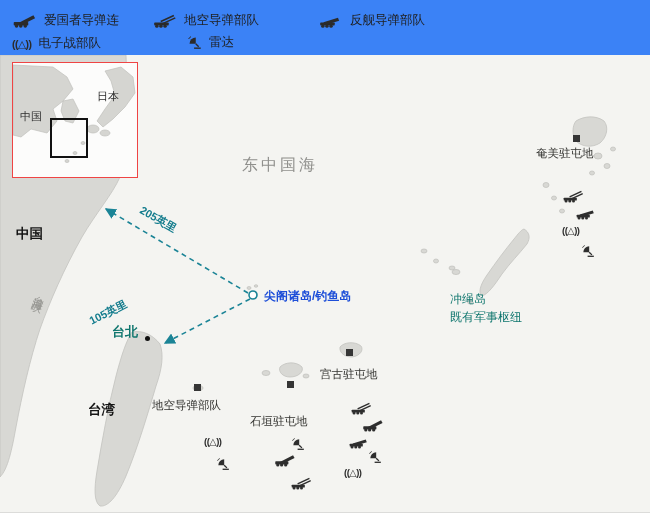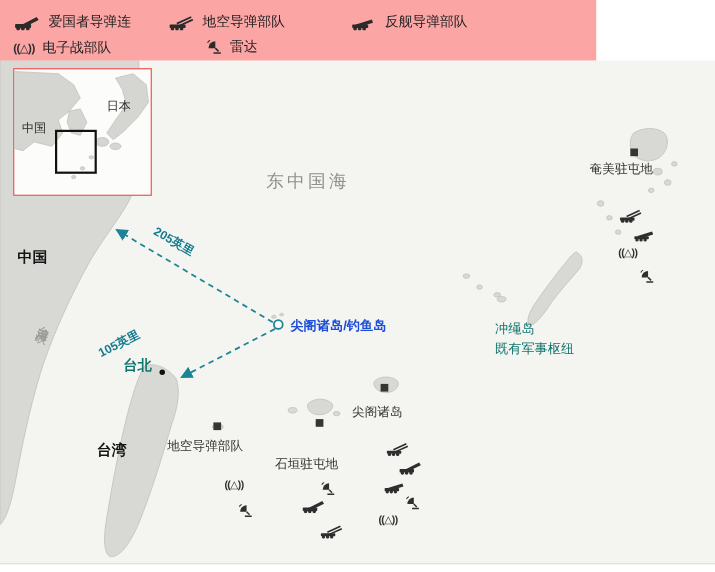--- a/index.html
+++ b/index.html
@@ -1,21 +1,21 @@
 <!DOCTYPE html>
 <html><head>
 <meta charset="utf-8">
 <style>
   * { margin:0; padding:0; box-sizing:border-box; }
   html,body { background:#fff; }
   body { font-family:"Liberation Sans","DejaVu Sans",sans-serif; }
   .canvas { position:relative; width:650px; height:520px; background:#fff; overflow:hidden; }
 
   
-  .legend { position:absolute; left:0; top:0; width:542px; height:55px; background:#fca5a5; z-index:6; }
+  .legend { position:absolute; left:0; top:0; width:650px; height:55px; background:#3b82f6; z-index:6; }
   .legend-item { position:absolute; display:flex; align-items:center; gap:7px;
                  font-size:12.5px; color:#1f1f1f; white-space:nowrap; }
   .vic { width:25px; height:15px; color:#2b2b2b; flex:0 0 auto; }
   .radar-ic { width:15px; height:15px; color:#2b2b2b; flex:0 0 auto; }
   .ew { font-size:10.5px; font-weight:700; color:#2b2b2b; letter-spacing:-0.5px; }
 
   
   .map { position:absolute; left:0; top:55px; width:650px; height:458px;
          background:#f4f4f1; border-bottom:1px solid #dcdcda; }
   .geo { position:absolute; left:0; top:0; z-index:1; }
@@ -189,21 +189,21 @@
       </svg>
     <svg class="mic" style="left:575px;top:151px">
         <use href="#sym-missile-c"></use>
       </svg>
     <div class="mew" style="left:562px;top:170px">((△))</div>
     <svg class="mic-r" style="left:581px;top:189px">
         <use href="#sym-radar"></use>
       </svg>
 
     <div class="sq" style="left:346px;top:294px"></div>
-    <div class="lbl garrison" style="left:320px;top:312px">尖阁诸岛</div>
+    <div class="lbl garrison" style="left:320px;top:312px">宫古驻屯地</div>
     <svg class="mic" style="left:350px;top:346px">
         <use href="#sym-missile-b"></use>
       </svg>
     <svg class="mic" style="left:362px;top:363px">
         <use href="#sym-missile-a"></use>
       </svg>
     <svg class="mic" style="left:348px;top:380px">
         <use href="#sym-missile-c"></use>
       </svg>
     <svg class="mic-r" style="left:368px;top:395px">

